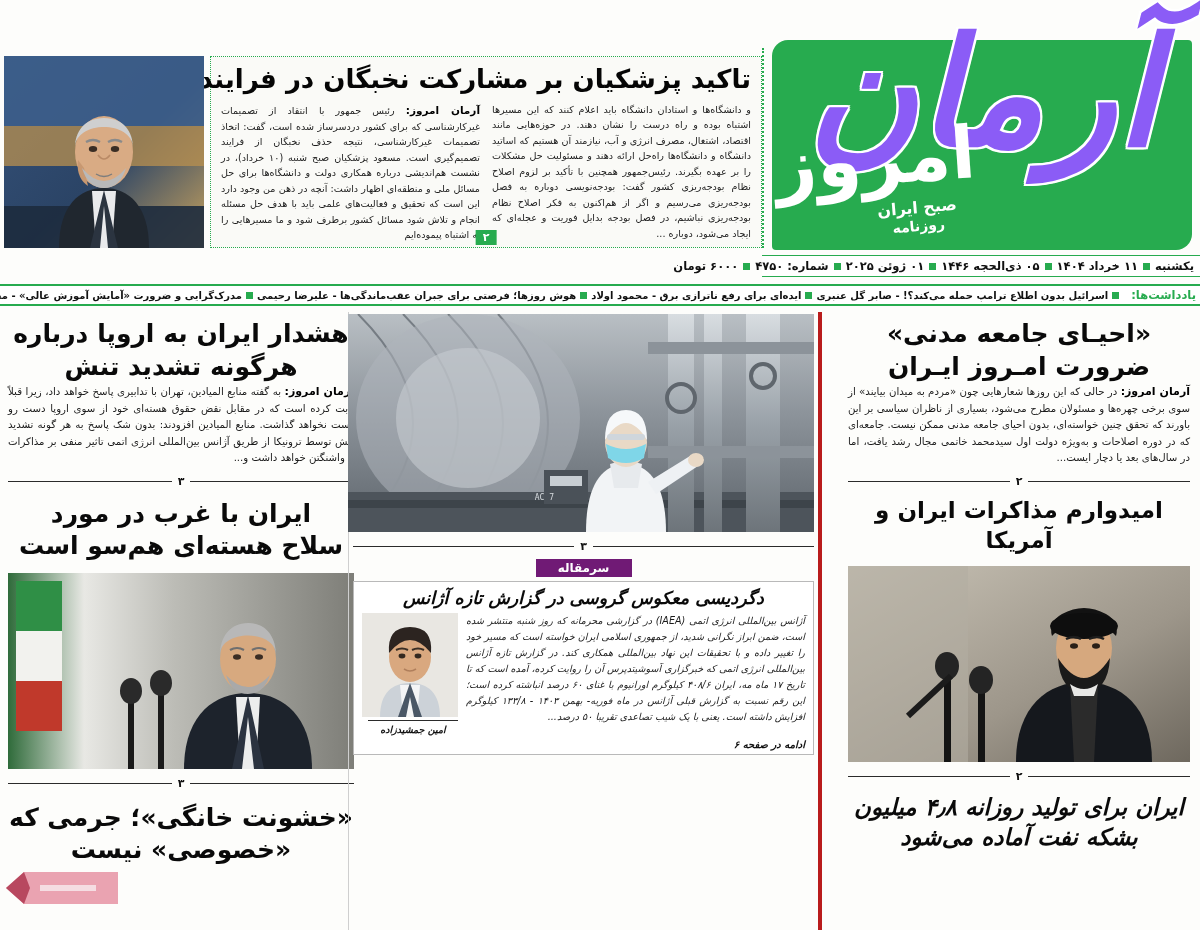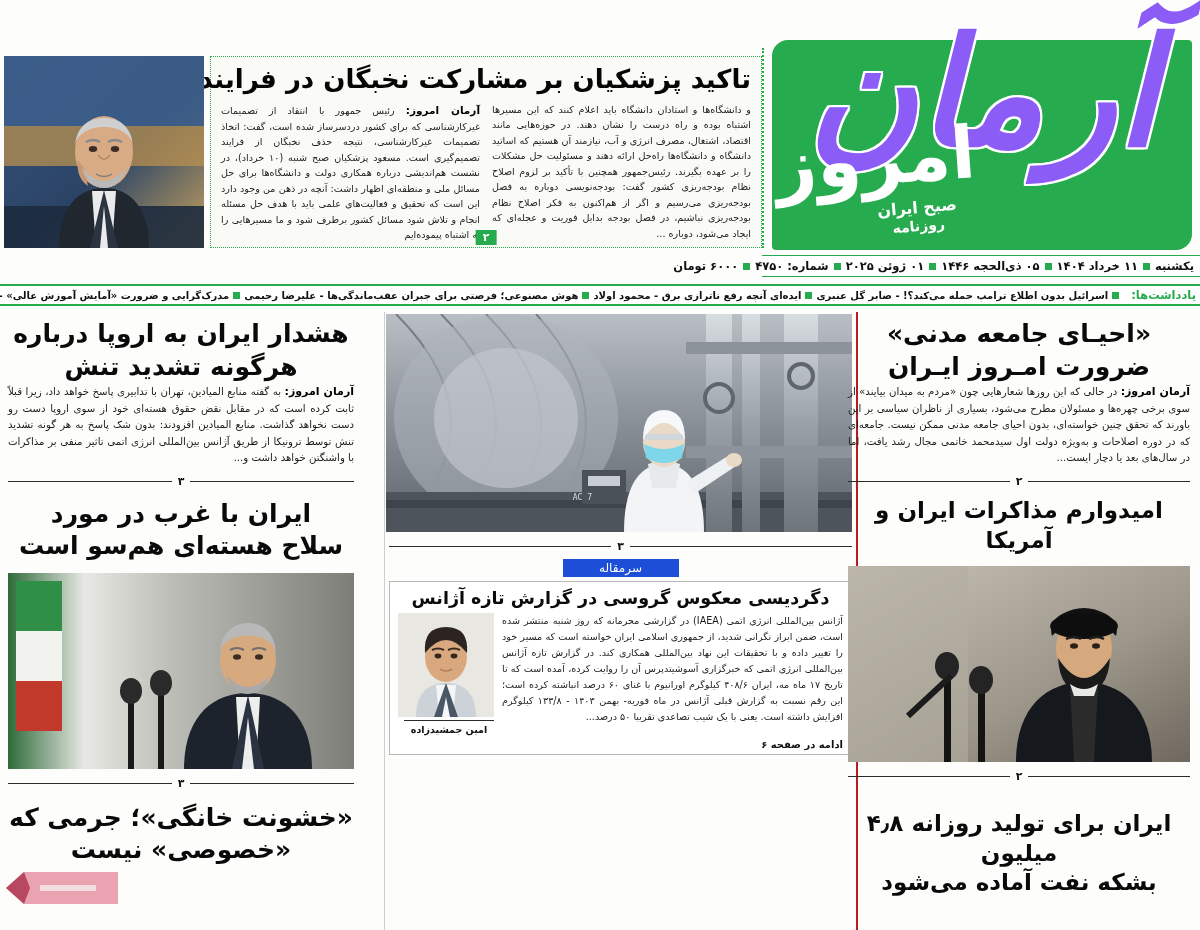--- a/index.html
+++ b/index.html
@@ -216,25 +216,25 @@
   
   .col-left {
     position: absolute;
     top: 312px; left: 0;
     width: 362px;
     height: 618px;
     padding: 6px 8px 0 8px;
   }
   .col-mid {
     position: absolute;
-    top: 312px; left: 384px;
+    top: 312px; left: 348px;
     width: 474px;
     height: 618px;
     padding: 0 4px;
-    border-right: 2px solid #b91c1c;
+    border-right: 4px solid #b91c1c;
     border-left: 1px solid #cfcfcf;
   }
   .col-right {
     position: absolute;
     top: 312px; left: 840px;
     width: 360px;
     height: 618px;
     padding: 6px 10px 0 8px;
   }
 
@@ -288,35 +288,36 @@
     line-height: 1.18;
     text-align: center;
     color: #050505;
     letter-spacing: -1px;
     margin-top: 10px;
   }
   .mid-head .l2 { display: block; }
 
   .srmaqale-tag {
     display: block;
-    width: 116px;
+    width: 96px;
     margin: 0 auto;
-    background: #1d4ed8;
+    background: #701a75;
     color: #ffffff;
     font-size: 12px;
-    font-weight: 400;
+    font-weight: 700;
     text-align: center;
     padding: 2px 0;
     letter-spacing: -0.3px;
   }
   .edit-box {
     border: 1px solid #b9b9b9;
     margin-top: 4px;
     padding: 6px 8px 4px 8px;
     background: #fff;
+    font-style: italic;
   }
   .edit-head {
     font-size: 17.5px;
     font-weight: 700;
     text-align: center;
     color: #0a0a0a;
     letter-spacing: -0.4px;
     margin-bottom: 5px;
   }
   .edit-body {
@@ -433,23 +434,23 @@
       <path d="M92 118 q8 5 16 0" stroke="#7d7d7d" stroke-width="1.4" fill="none"></path>
     </svg>
   </div>
 
   <div class="notesbar">
     <span class="notes-label">یادداشت‌ها:</span>
     <span class="notes-items">
       <span class="sq"></span>
       <span>اسرائیل بدون اطلاع ترامپ حمله می‌کند؟! - صابر گل عنبری</span>
       <span class="sq"></span>
-      <span>ایده‌ای آنچه رفع ناترازی برق - محمود اولاد</span>
+      <span>ایده‌ای برای رفع ناترازی برق - محمود اولاد</span>
       <span class="sq"></span>
-      <span>هوش مصنوعی؛ فرصتی برای جبران عقب‌ماندگی‌ها - علیرضا رحیمی</span>
+      <span>هوش روزها؛ فرصتی برای جبران عقب‌ماندگی‌ها - علیرضا رحیمی</span>
       <span class="sq"></span>
       <span>مدرک‌گرایی و ضرورت «آمایش آموزش عالی» - محمدزاهدی اصل</span>
 
     </span>
   </div>
 
   <div class="col-left">
 
     <div>
       <div class="hl-xl">
@@ -662,21 +663,21 @@
         </svg>
       </div>
       <div class="rule-num">
         <span class="ln"></span>
         <span class="n">۲</span>
         <span class="ln"></span>
       </div>
     </div>
 
     <div>
-      <div class="hl-lg" style="margin-top:26px;">
+      <div class="hl-lg" style="margin-top:10px;font-style:italic;">
         <span>ایران برای تولید روزانه ۴٫۸ میلیون</span><br>
         <span>بشکه نفت آماده می‌شود</span>
       </div>
     </div>
   </div>
 
   <div class="ribbon">
     <svg viewBox="0 0 118 40" width="118" height="40">
       <path d="M118 4 L24 4 L6 20 L24 36 L118 36 Z" fill="#eaa3b1"></path>
       <path d="M24 4 L6 20 L24 36 L30 20 Z" fill="#b8485f"></path>

